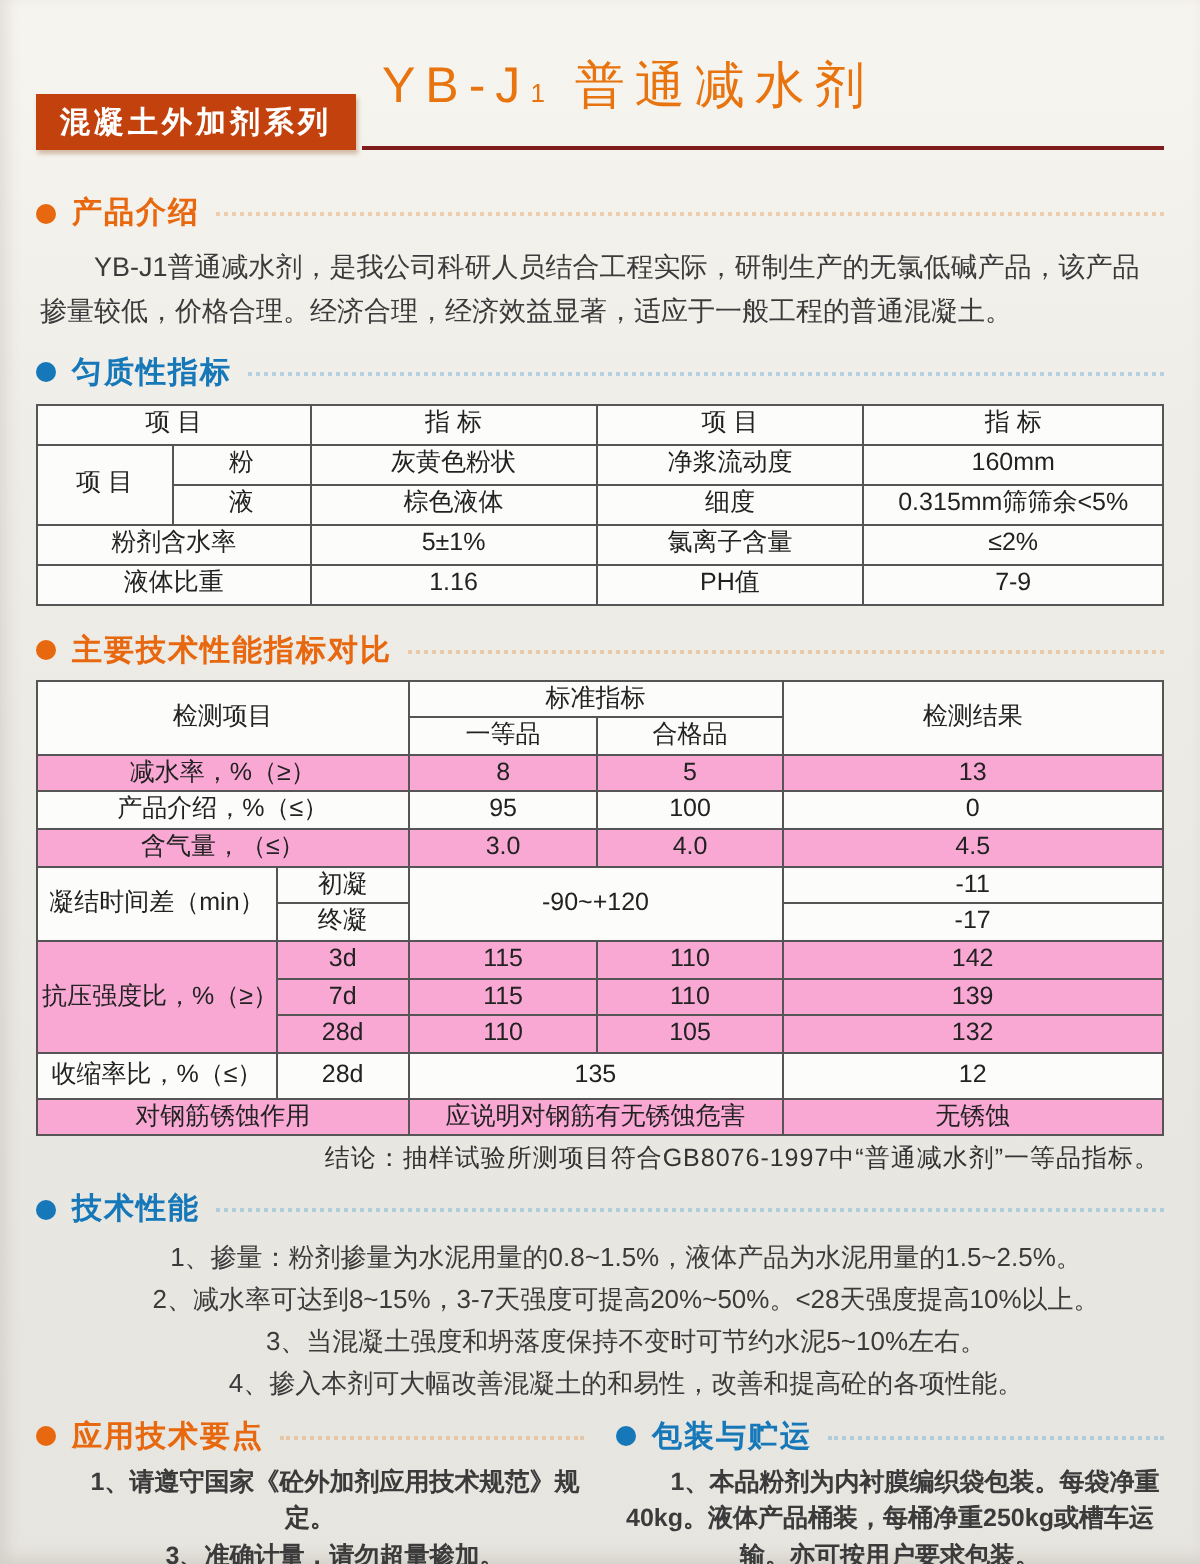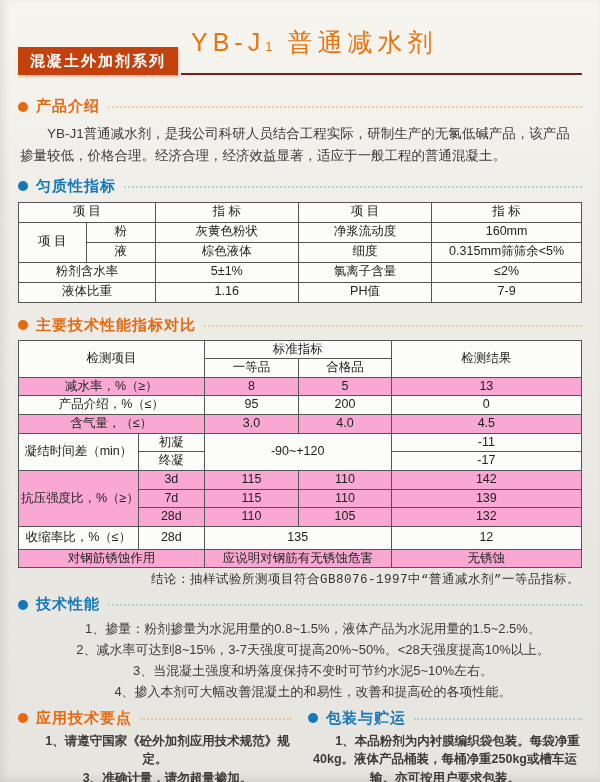--- a/index.html
+++ b/index.html
@@ -46,21 +46,21 @@
     font-size:12.5px; color:#222; padding:1px 2px; height:20px; line-height:1.25;
     overflow:hidden; white-space:nowrap;
   }
   .t1 { margin:6px 0 13px; }
   .t2 { margin:5px 0 3px; }
   .t2 td { height:18px; }
   .t2 tr.short td { height:16px; }
   .t2 tr.tall td { height:23px; }
   tr.hl td { background:#f9a8d4; }
 
-  .conclusion { text-align:right; font-size:12.5px; color:#333; margin:3px 2px 7px; letter-spacing:.5px;font-family:Liberation Mono, monospace; }
+  .conclusion { text-align:right; font-size:12.5px; color:#333; margin:3px 2px 7px; letter-spacing:.5px; }
 
   .items { margin-top:5px;text-align:center; }
   .item { font-size:13px; line-height:1.6; text-indent:2em; color:#3b3b3b; }
 
   
   .cols { display:flex; gap:16px; margin-top:6px; }
   .col { flex:1; min-width:0; }
   .col .item { font-size:12.5px; line-height:1.5;font-weight:bold; }
   .col .items { margin-top:4px; }
 </style>
@@ -156,21 +156,21 @@
     </tr>
     <tr class="hl">
       <td colspan="2">减水率，%（≥）</td>
       <td>8</td>
       <td>5</td>
       <td>13</td>
     </tr>
     <tr>
       <td colspan="2">产品介绍，%（≤）</td>
       <td>95</td>
-      <td>200</td>
+      <td>100</td>
       <td>0</td>
     </tr>
     <tr class="hl">
       <td colspan="2">含气量，（≤）</td>
       <td>3.0</td>
       <td>4.0</td>
       <td>4.5</td>
     </tr>
     <tr>
       <td rowspan="2">凝结时间差（min）</td>

